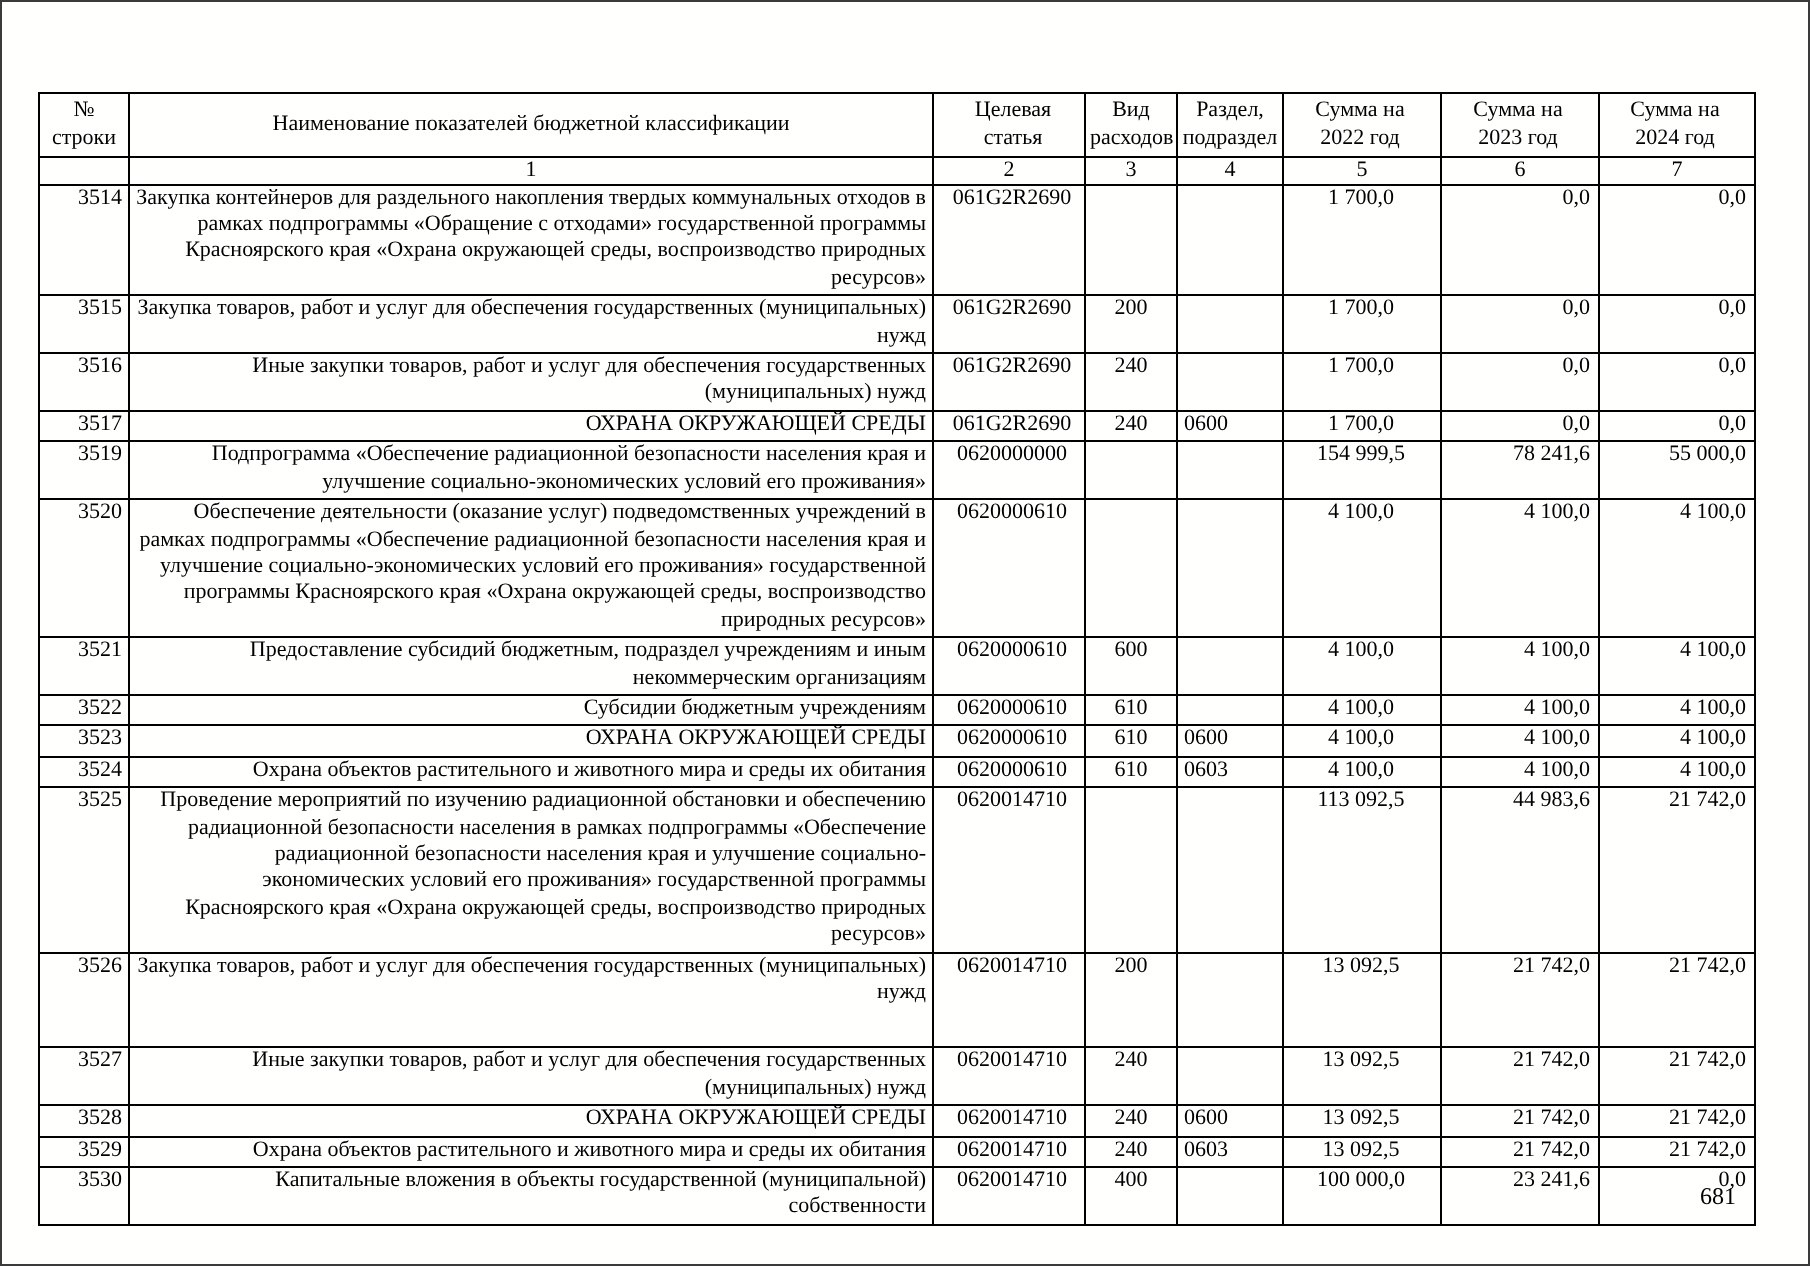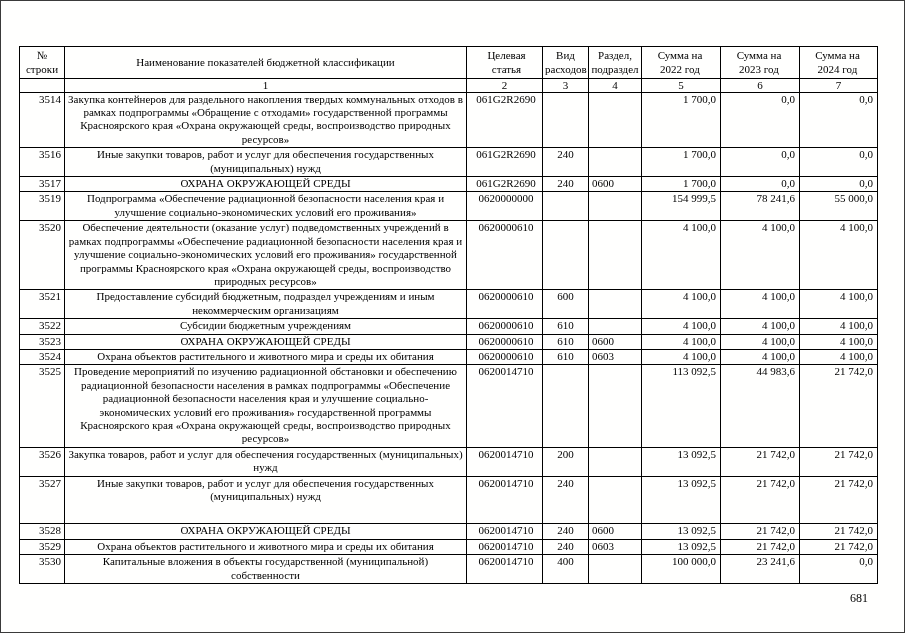--- a/index.html
+++ b/index.html
@@ -37,25 +37,25 @@
     padding: 2px 2px;
     height: 32px;
   }
   .budget tr.colnum-row td {
     text-align: center;
     padding: 0;
     line-height: 1.15;
     height: 13px;
   }
   .col-num     { width: 45px;  text-align: right; }
-  .col-name    { width: 402px; text-align: center; }
+  .col-name    { width: 402px; text-align: right; }
   .col-article { width: 76px;  text-align: center; padding-left: 6px !important; }
   .col-type    { width: 46px;  text-align: center; }
   .col-section { width: 53px;  }
-  .col-s2022   { width: 79px;  text-align: right; padding-right: 4px !important; }
+  .col-s2022   { width: 79px;  text-align: center; padding-right: 4px !important; }
   .col-s2023   { width: 79px;  text-align: right; padding-right: 4px !important; }
   .col-s2024   { width: 78px;  text-align: right; padding-right: 4px !important; }
   
   .budget tbody tr:nth-child(12) td { padding-bottom: 20px; }
   .budget tbody tr:nth-child(17) td { padding-bottom: 8px; }
   .page-number {
     position: absolute;
     right: 36px;
     bottom: 26px;
     font-size: 12px;
@@ -109,20 +109,30 @@
           <td class="col-num">3514</td>
           <td class="col-name">Закупка контейнеров для раздельного накопления твердых коммунальных отходов  в рамках подпрограммы «Обращение с отходами» государственной программы Красноярского края «Охрана окружающей среды, воспроизводство природных ресурсов»</td>
           <td class="col-article">061G2R2690</td>
           <td class="col-type"></td>
           <td class="col-section"></td>
           <td class="col-s2022">1 700,0</td>
           <td class="col-s2023">0,0</td>
           <td class="col-s2024">0,0</td>
         </tr>
         <tr>
+          <td class="col-num">3515</td>
+          <td class="col-name">Закупка товаров, работ и услуг для обеспечения государственных (муниципальных) нужд</td>
+          <td class="col-article">061G2R2690</td>
+          <td class="col-type">200</td>
+          <td class="col-section"></td>
+          <td class="col-s2022">1 700,0</td>
+          <td class="col-s2023">0,0</td>
+          <td class="col-s2024">0,0</td>
+        </tr>
+        <tr>
           <td class="col-num">3516</td>
           <td class="col-name">Иные закупки товаров, работ и услуг для обеспечения государственных (муниципальных) нужд</td>
           <td class="col-article">061G2R2690</td>
           <td class="col-type">240</td>
           <td class="col-section"></td>
           <td class="col-s2022">1 700,0</td>
           <td class="col-s2023">0,0</td>
           <td class="col-s2024">0,0</td>
         </tr>
         <tr>

